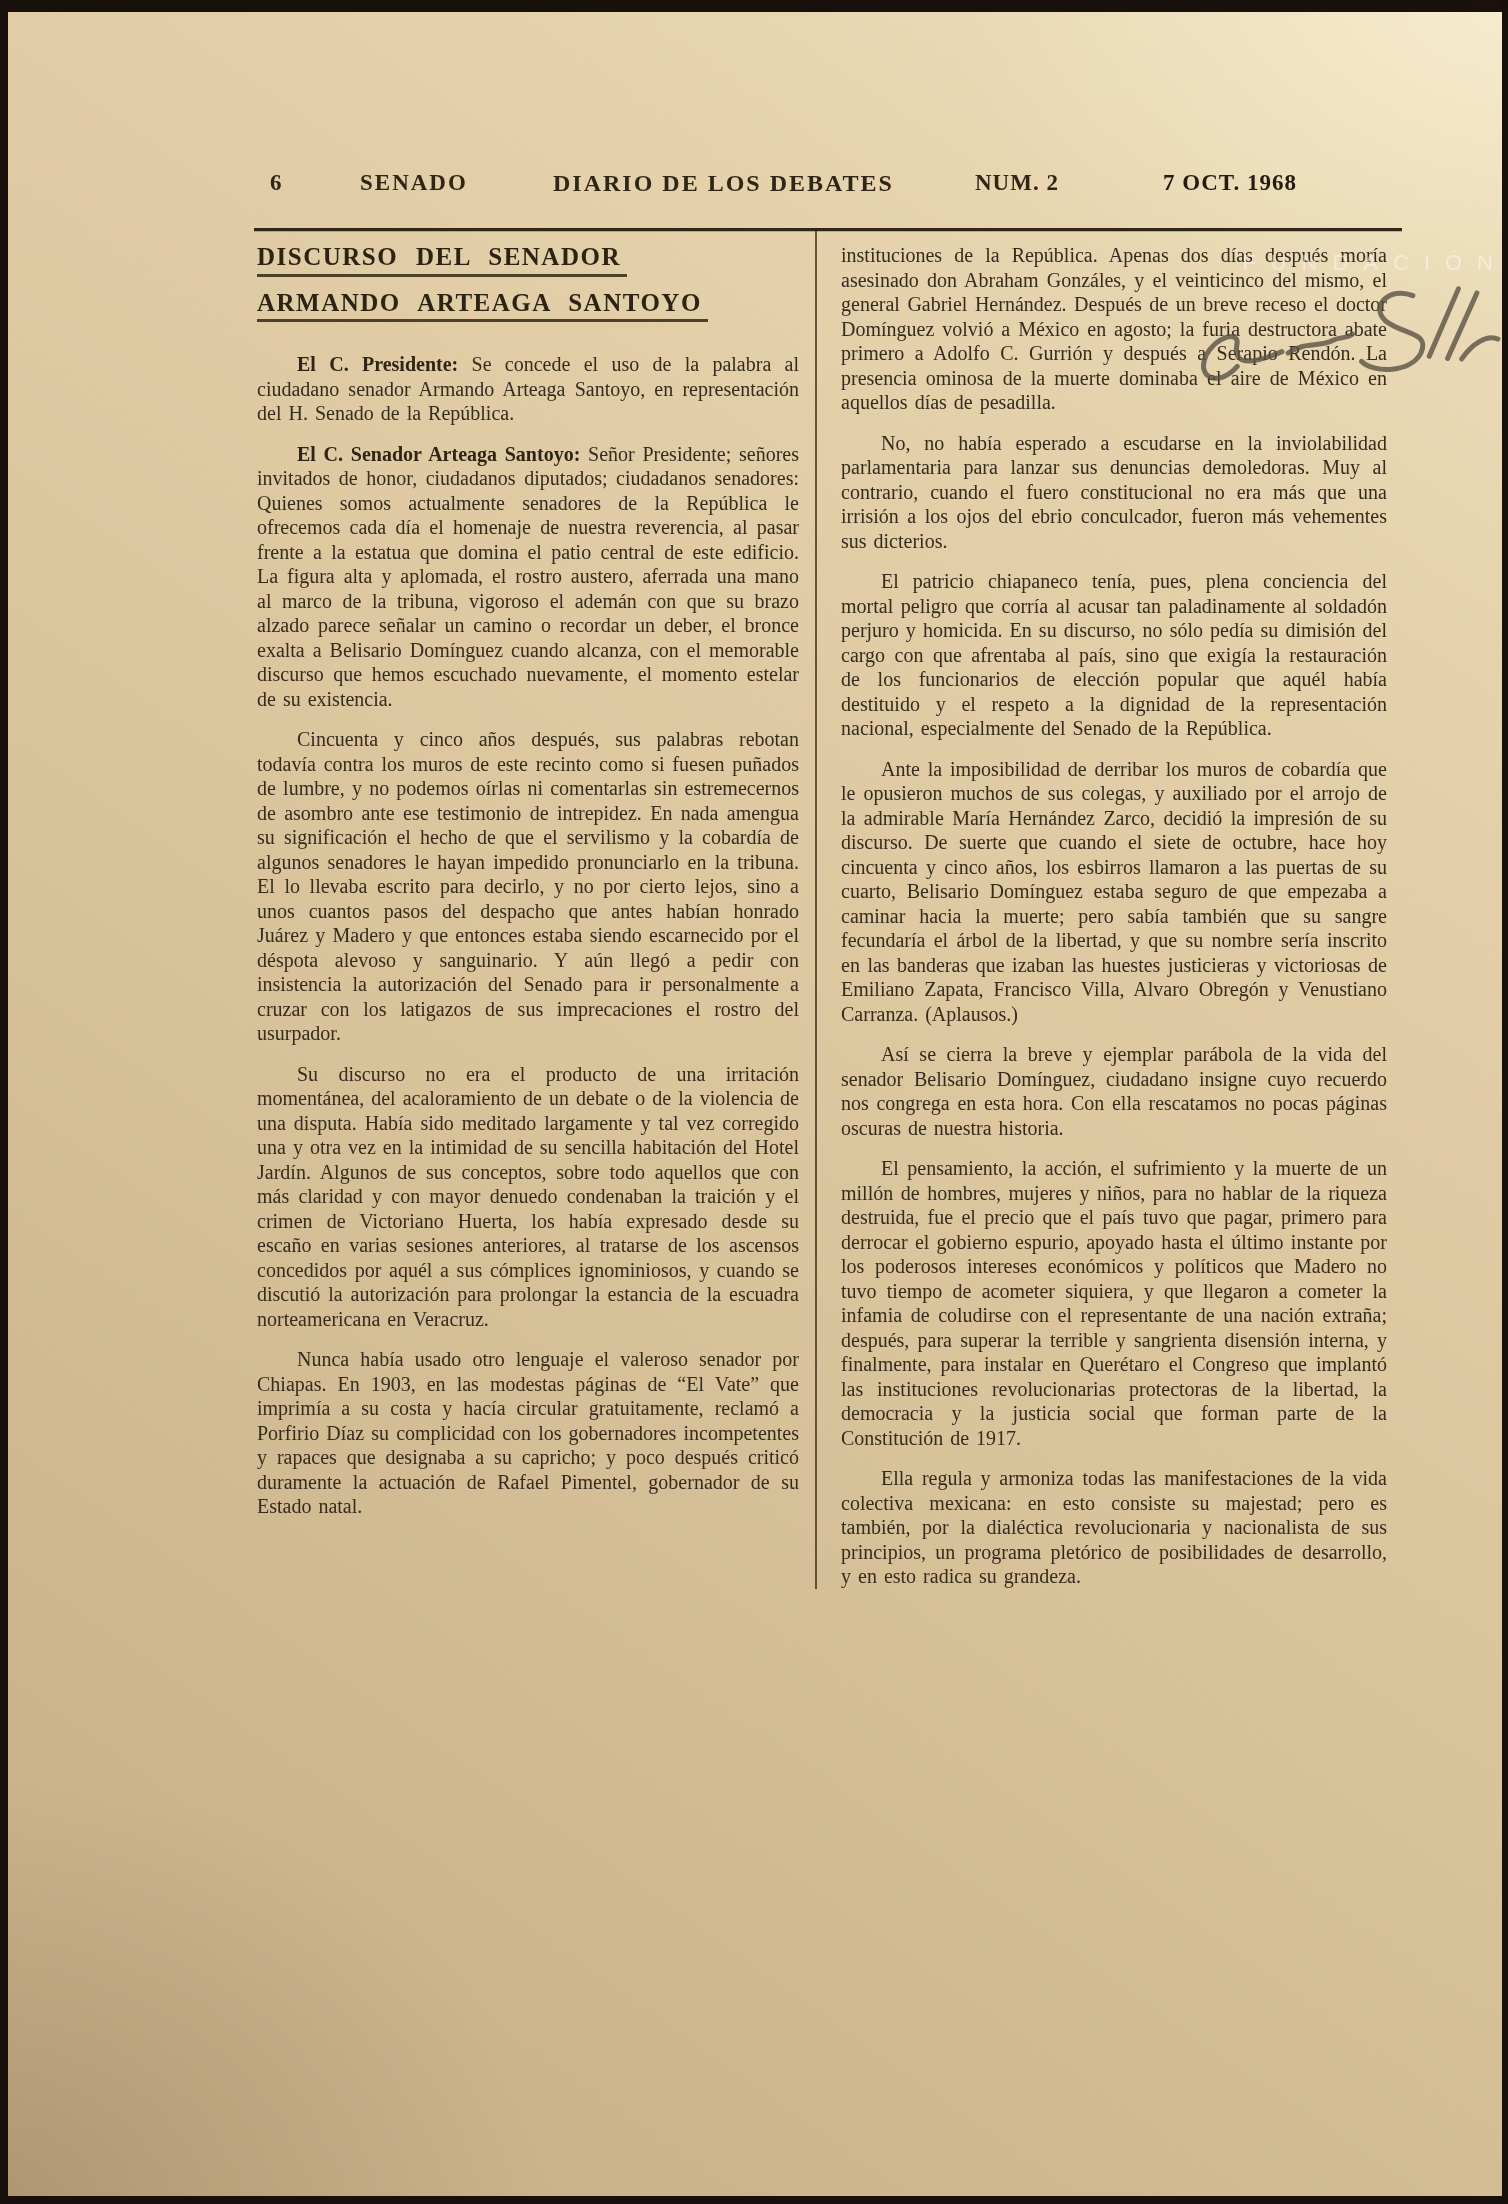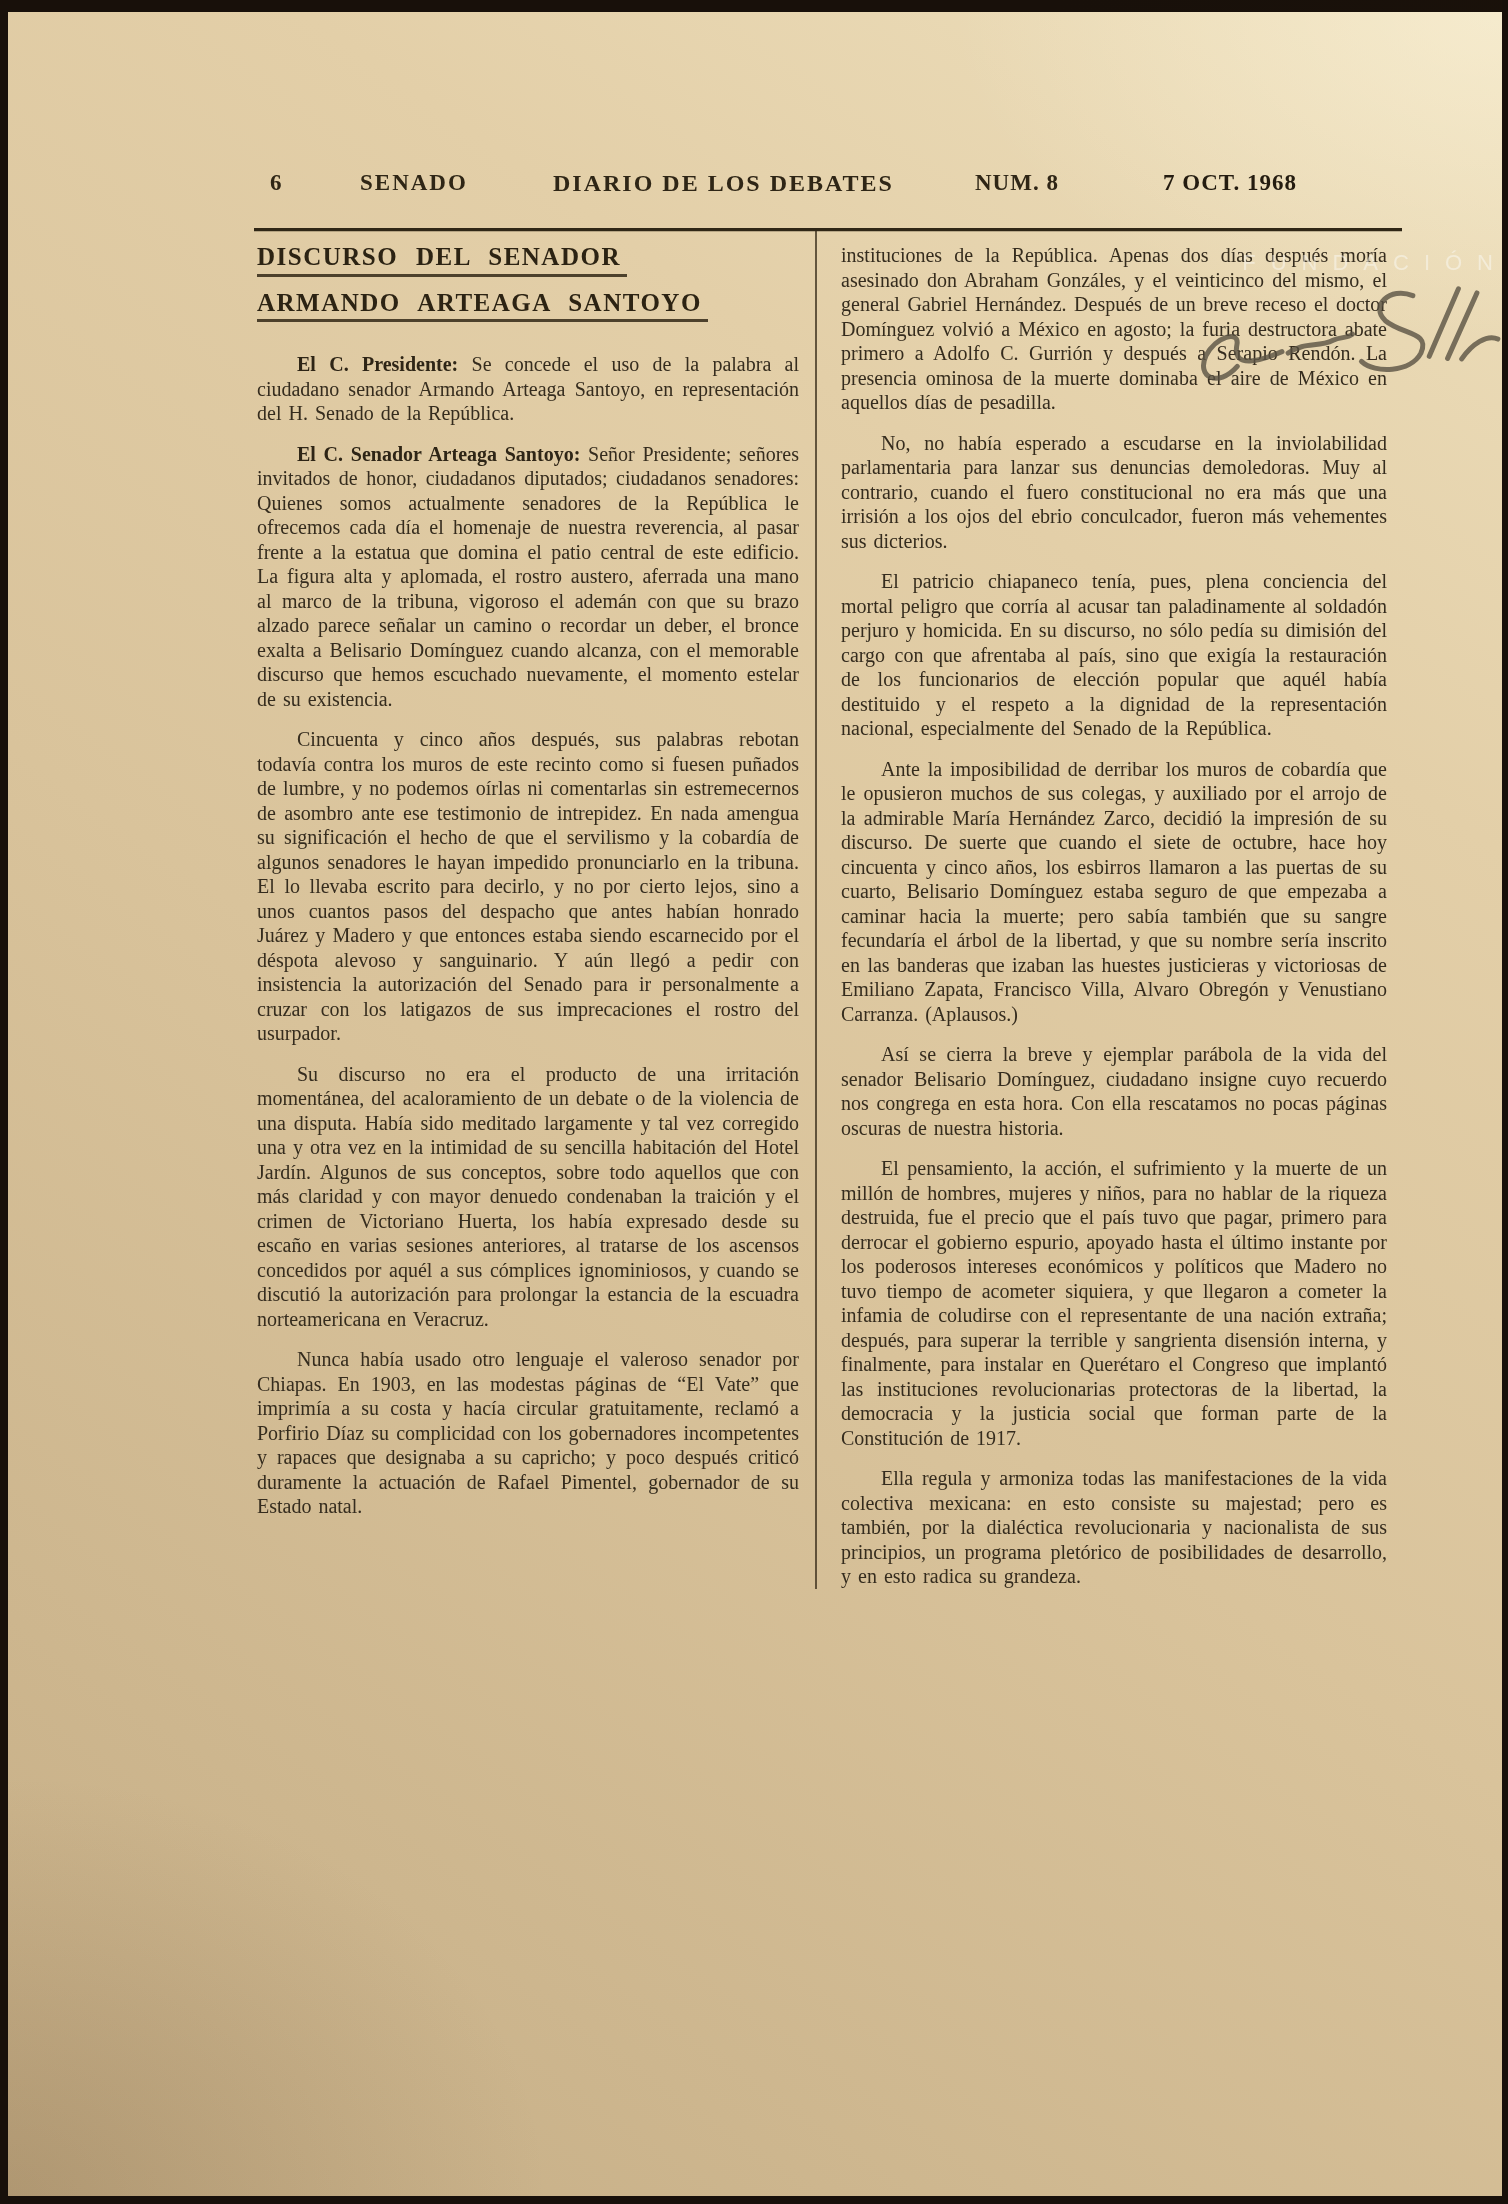--- a/index.html
+++ b/index.html
@@ -68,21 +68,21 @@
 <body>
 
 <div class="scan">
 
   <div class="paper">
 
     <div class="header">
       <span class="h-item h-pagenum">6</span>
       <span class="h-item h-section">SENADO</span>
       <span class="h-item h-publication">DIARIO DE LOS DEBATES</span>
-      <span class="h-item h-number">NUM. 8</span>
+      <span class="h-item h-number">NUM. 2</span>
       <span class="h-item h-date">7 OCT. 1968</span>
     </div>
 
     <div class="rule"></div>
 
     <div class="cols">
 
       <div class="col col-left">
         <div class="title">
           <div class="title-row">

